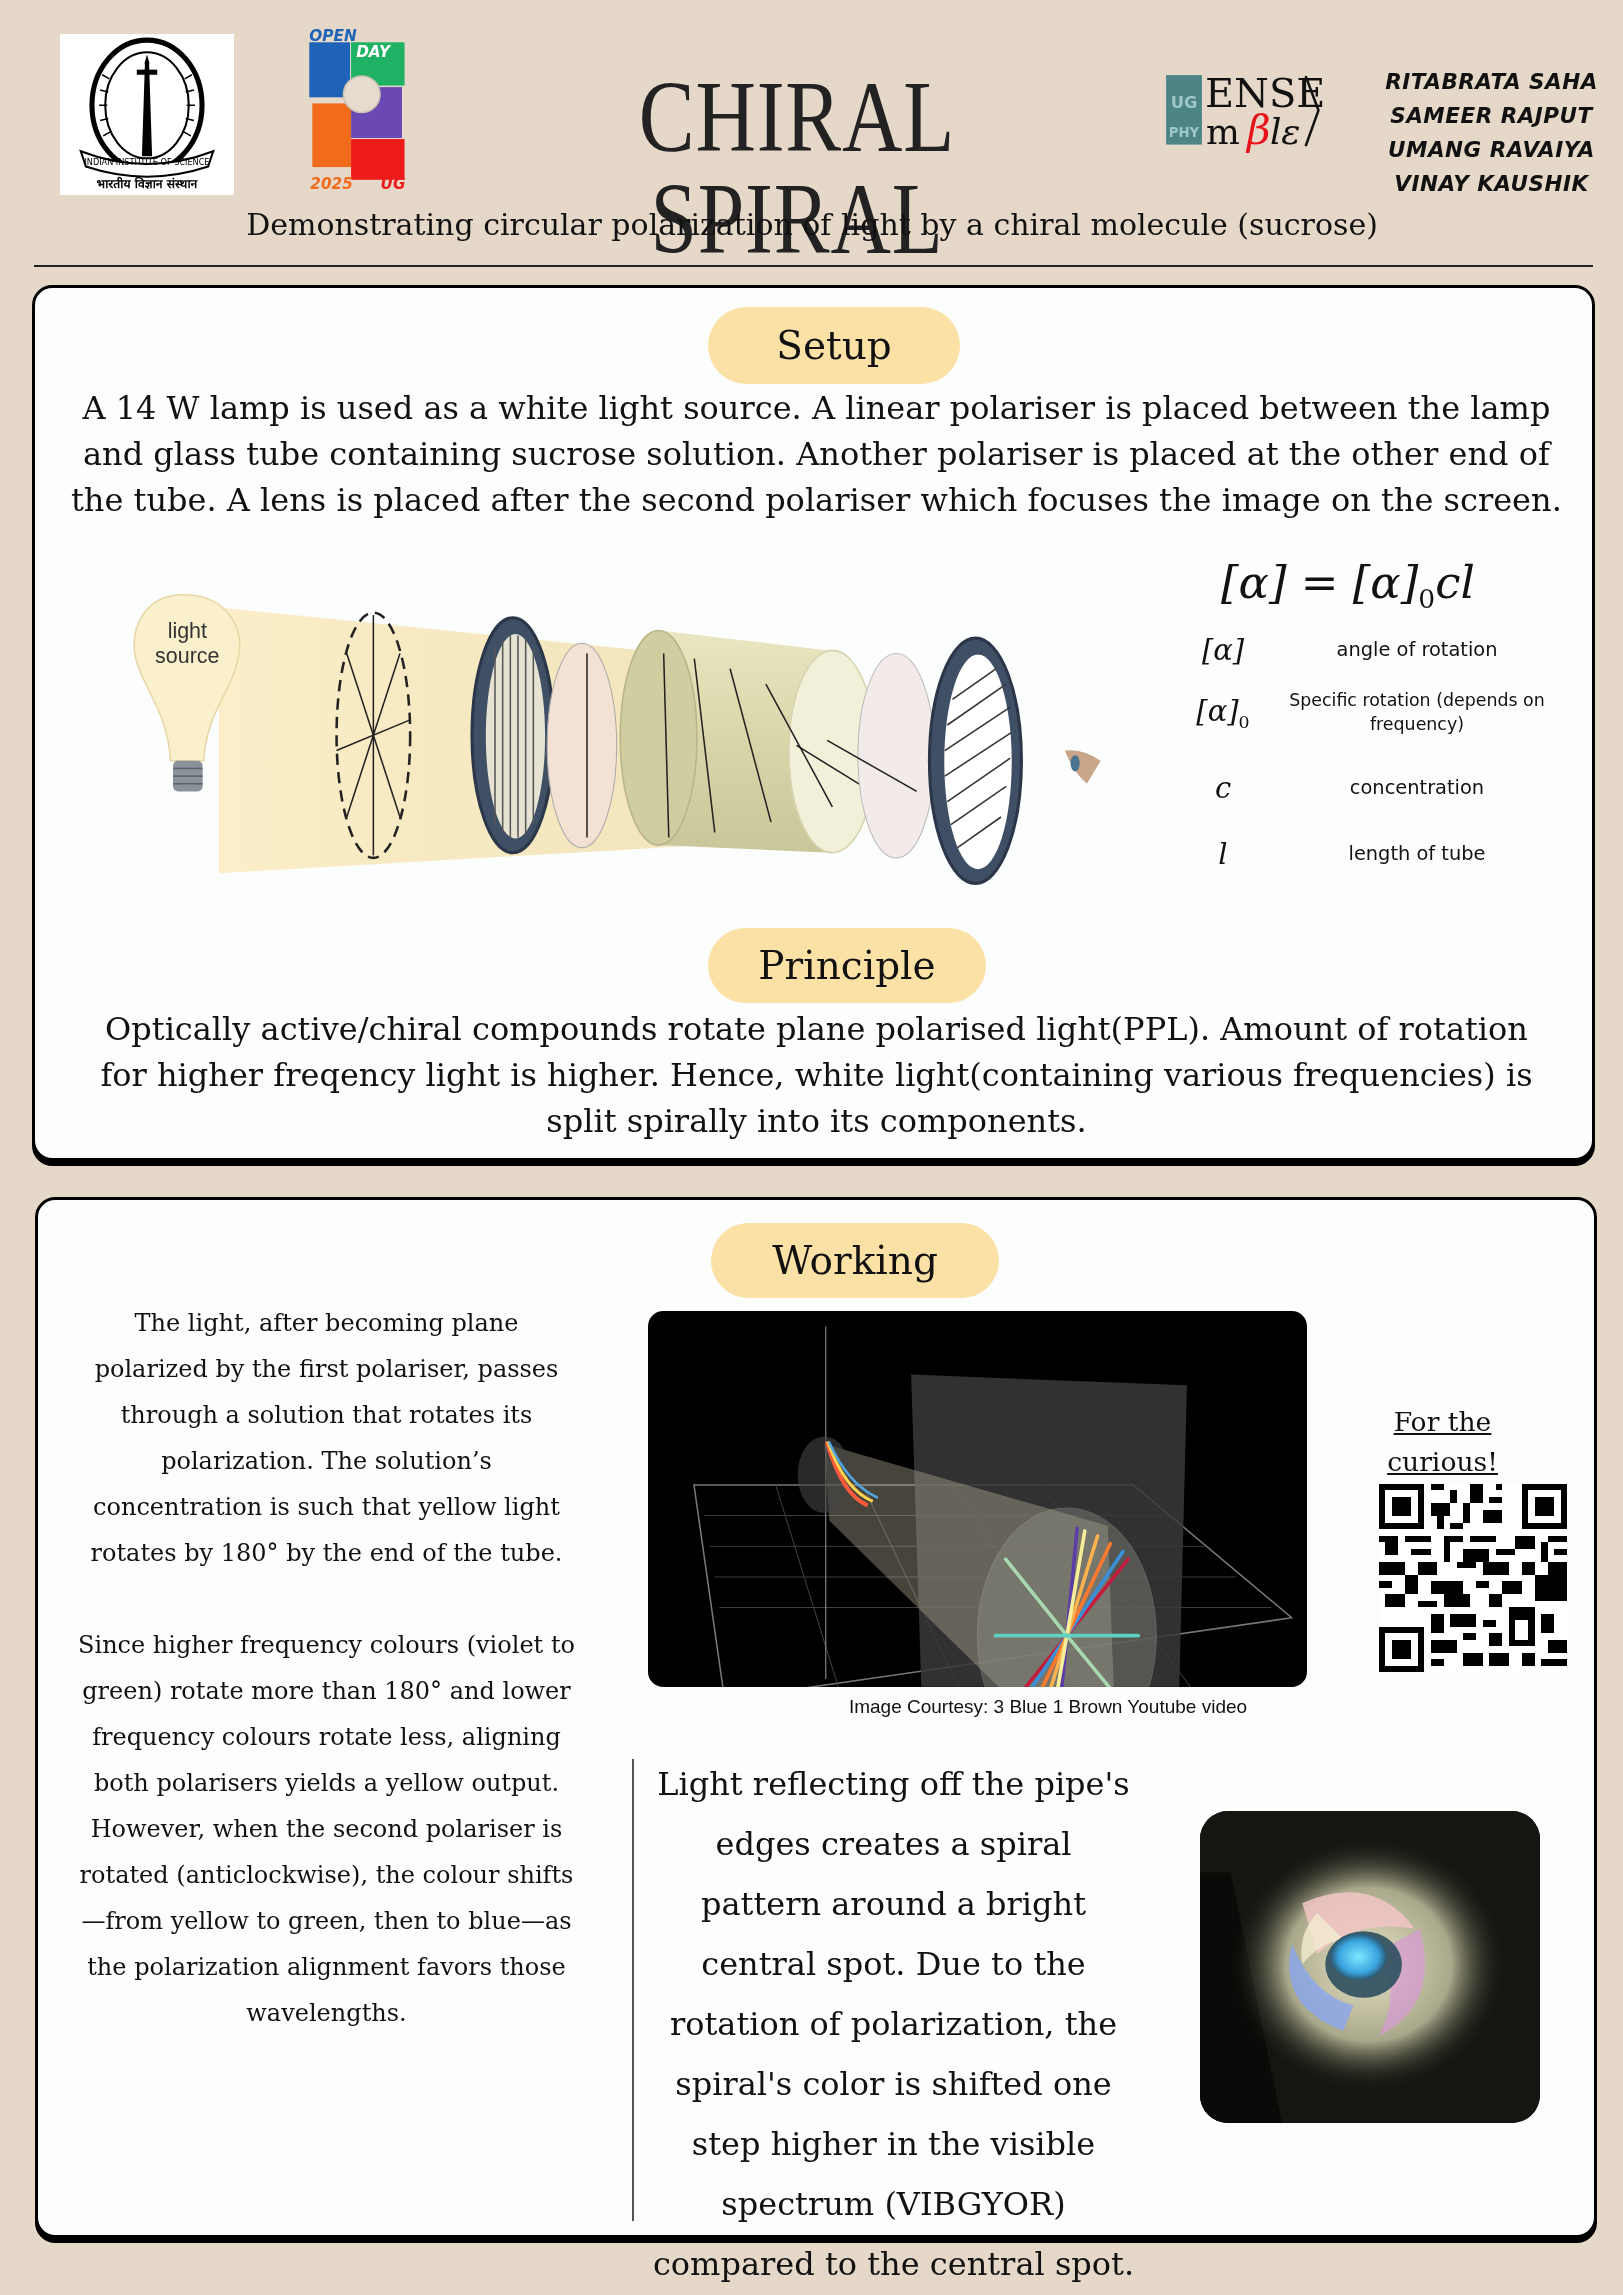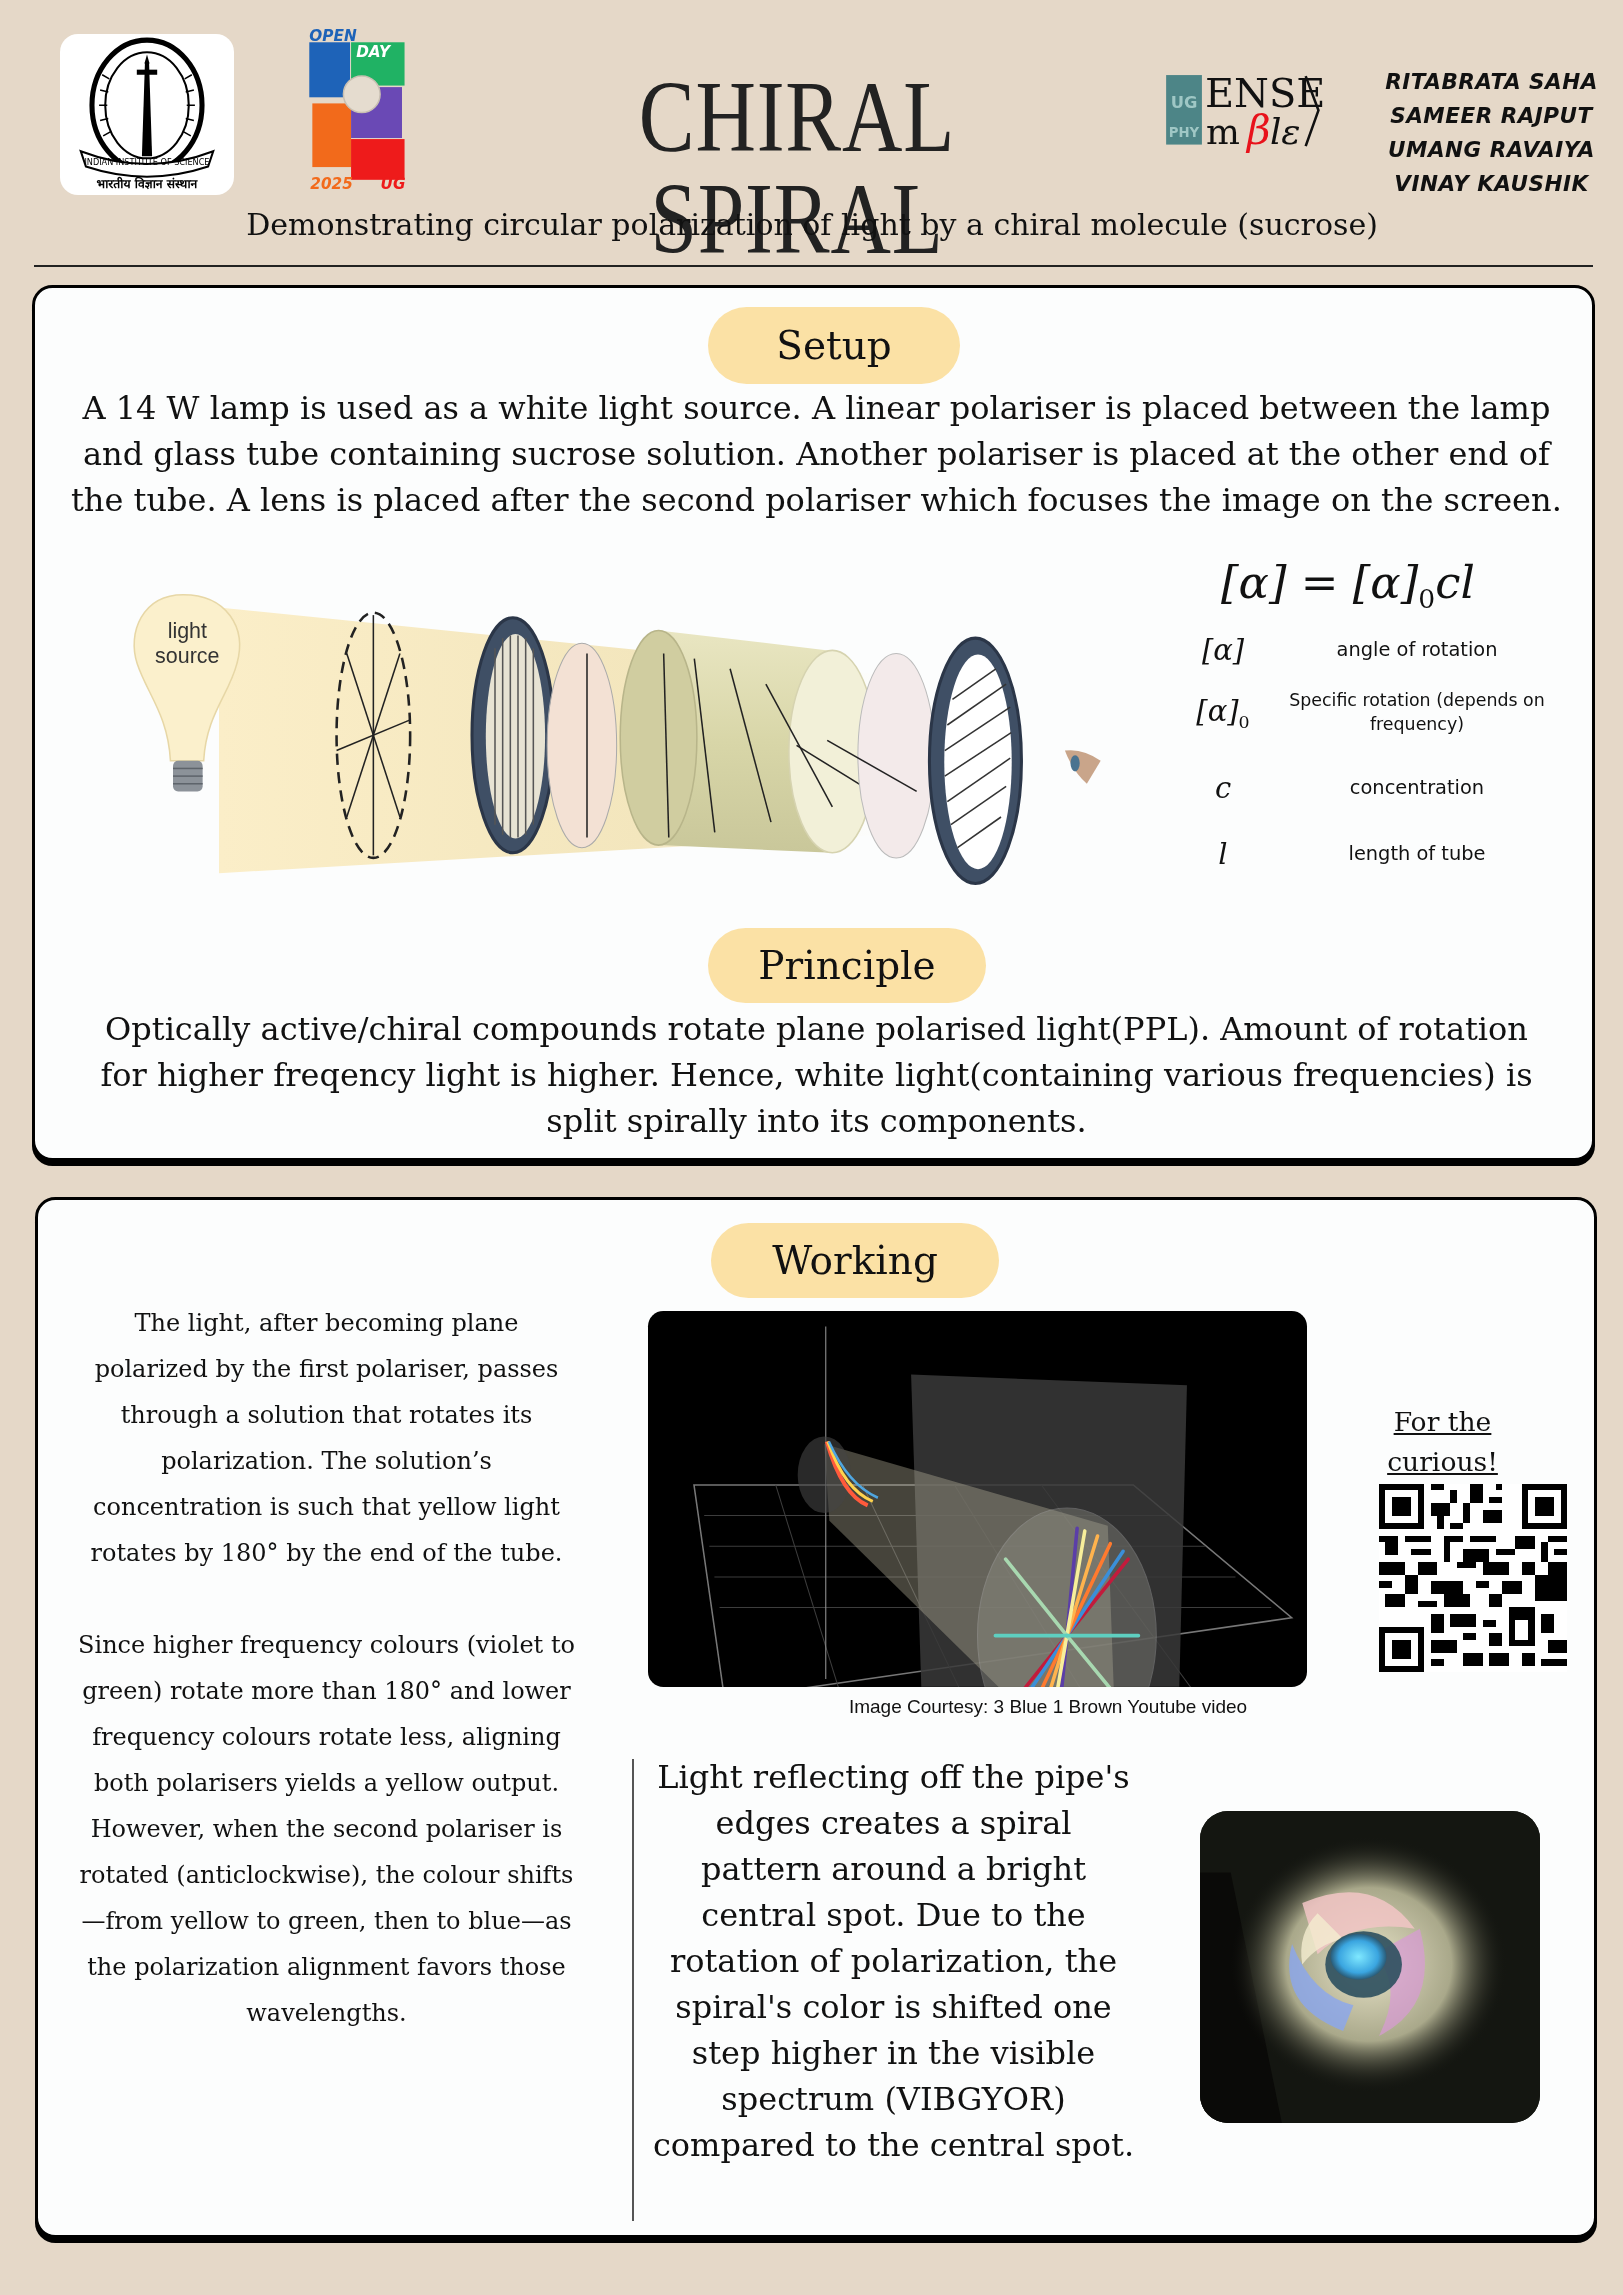--- a/index.html
+++ b/index.html
@@ -1,20 +1,20 @@
 <!DOCTYPE html>
 <html style="font-size:8.2px"><head>
 <meta charset="utf-8">
 <style>
   * { box-sizing: border-box; margin: 0; padding: 0; }
   html, body { width: 1624px; height: 2295px; }
   body { background: #e5d8c8; font-family: "DejaVu Serif", serif; color: #111; position: relative; overflow: hidden; }
 
   
-  .logo-iisc { position: absolute; left: 60px; top: 34px; width: 174px; height: 161px; background: #fff; border-radius: 18px; }
+  .logo-iisc { position: absolute; left: 60px; top: 34px; width: 174px; height: 161px; background: #fff; }
   .logo-openday { position: absolute; left: 309px; top: 27px; width: 105px; height: 163px; font-style: italic; }
   .title { position: absolute; left: 475px; top: 66px; width: 644px; text-align: center; font-family: "Liberation Serif", serif; font-size: 102px; letter-spacing: 1px; line-height: 102px; color: #222; transform: scaleX(0.82); transform-origin: center; }
   .logo-ensemble { position: absolute; left: 1165px; top: 72px; width: 174px; height: 92px; }
   .authors { position: absolute; left: 1379px; top: 65px; width: 225px; text-align: center; font-family: "DejaVu Sans", sans-serif; font-weight: bold; font-style: italic; font-size: 21.5px; line-height: 34px; letter-spacing: 0.5px; }
   .subtitle { position: absolute; left: 0; top: 207px; width: 1624px; text-align: center; font-family: "DejaVu Serif", serif; font-size: 30px; }
   .header-rule { position: absolute; left: 34px; top: 265px; width: 1559px; height: 2px; background: #222; }
 
   
   .card { position: absolute; background: #fcfdfd; border: 3.6px solid #000; border-radius: 20.4px; box-shadow: 0 5.1px 0 #000; }
   .card-top { left: 32px; top: 285px; width: 1563px; height: 876px; }
@@ -41,21 +41,21 @@
   .legend-desc.small { font-size: 17.4px; line-height: 23.5px; }
 
   
   .work-left { position: absolute; left: 38px; top: 100px; width: 501px; font-size: 24px; line-height: 46px; text-align: center; }
   .work-left p + p { margin-top: 46px; }
   .sim-img { position: absolute; left: 610px; top: 111px; width: 659px; height: 376px; background: #000; border-radius: 15.3px; overflow: hidden; }
   .caption { position: absolute; left: 780px; top: 496px; width: 460px; text-align: center; font-family: "Liberation Sans", sans-serif; font-size: 19px; }
   .curious { position: absolute; left: 1328px; top: 202px; width: 153px; text-align: center; font-family: "DejaVu Serif", serif; font-size: 26.6px; line-height: 40px; text-decoration: underline; }
   .qr { position: absolute; left: 1341px; top: 284px; width: 188px; height: 188px; background: #fff; }
   .divider { position: absolute; left: 594px; top: 559px; width: 2px; height: 462px; background: #555; }
-  .work-mid { position: absolute; left: 613px; top: 554px; width: 485px; font-size: 32px; line-height: 46px; text-align: center; }
+  .work-mid { position: absolute; left: 613px; top: 554px; width: 485px; font-size: 32px; line-height: 60px; text-align: center; }
   .spiral-photo { position: absolute; left: 1162px; top: 611px; width: 340px; height: 312px; border-radius: 28px; overflow: hidden; background: #141611; }
 </style>
 </head>
 <body>
 
 <div class="logo-iisc">
   <svg width="174" height="161" viewBox="0 0 340 316">
     <ellipse cx="170" cy="140" rx="108" ry="128" fill="none" stroke="#000" stroke-width="10"></ellipse>
     <ellipse cx="170" cy="140" rx="82" ry="104" fill="none" stroke="#000" stroke-width="4"></ellipse>
     <g stroke="#000" stroke-width="3" fill="none">

